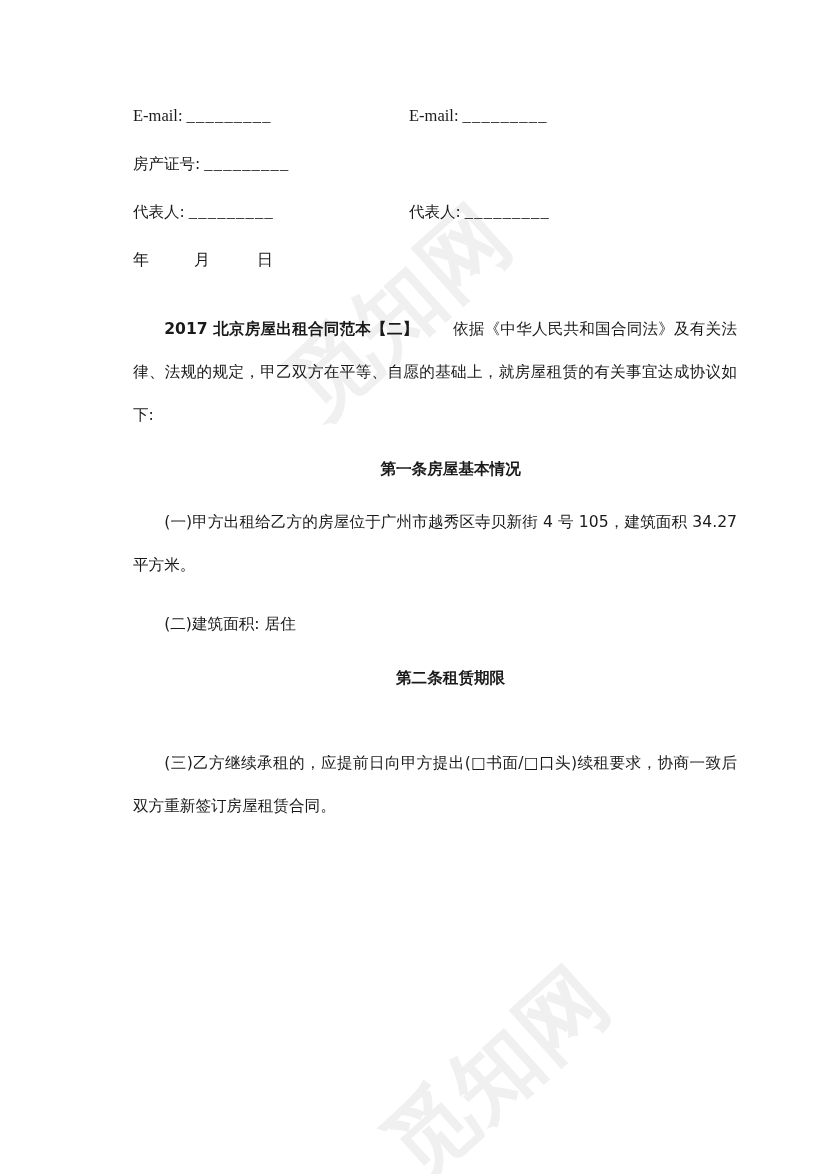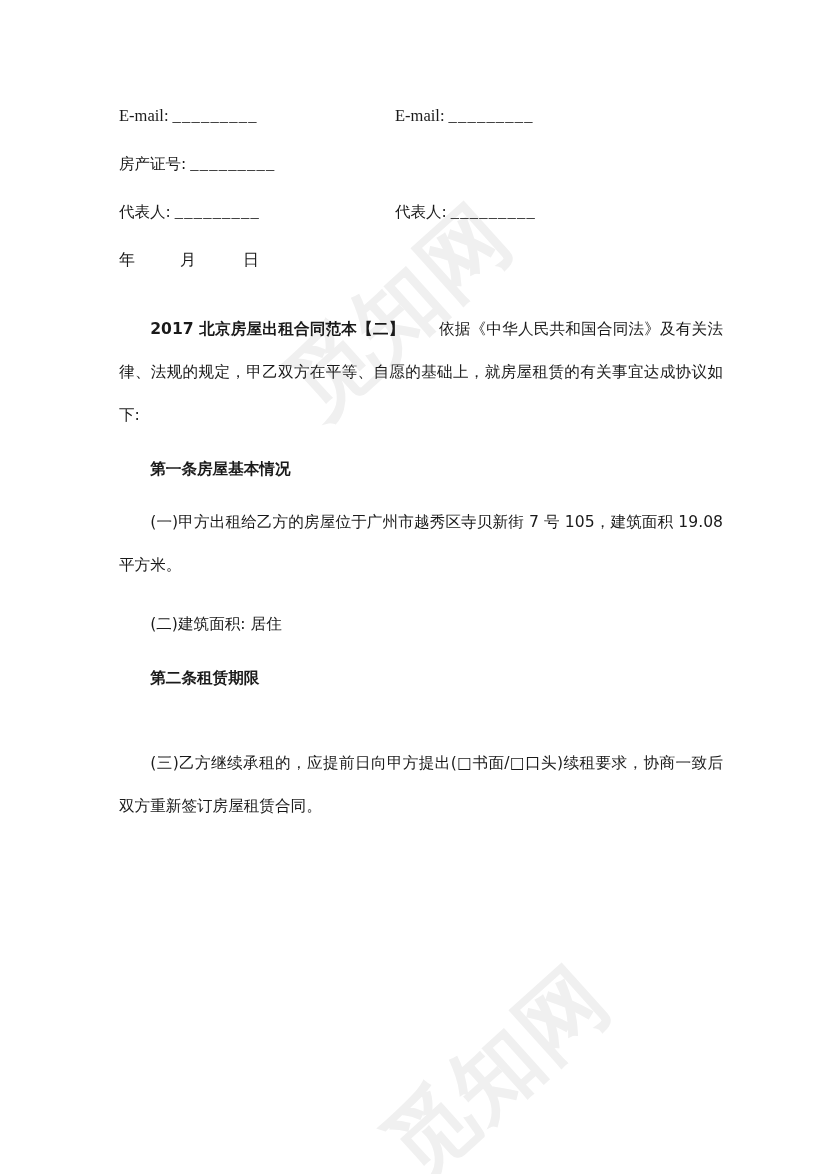--- a/index.html
+++ b/index.html
@@ -52,21 +52,21 @@
   .page {
     position: relative;
     z-index: 1;
     width: 830px;
     height: 1174px;
     box-sizing: border-box;
     padding: 0;
   }
   .content {
     position: absolute;
-    left: 119px;
+    left: 133px;
     top: 0;
     width: 604px;
   }
 
   
   .field-row {
     position: relative;
     height: 21px;
     font-size: 16.5px;
     line-height: 21px;
@@ -115,20 +115,21 @@
   }
   p.indent {
     text-indent: 2em;
   }
   p.heading {
     margin: 0;
     font-size: 15.6px;
     line-height: 32px;
     font-family: "DejaVu Sans", "Liberation Sans", sans-serif;
     font-weight: 600;
+    text-align: center;
   }
   .doc-title {
     font-weight: 700;
   }
   .gap-sm { height: 16px; }
   .gap-md { height: 27px; }
   .gap-lg { height: 38px; }
 </style>
 </head>
 <body>
@@ -187,21 +188,21 @@
     <div class="gap-lg"></div>
 
     <p class="para indent"><span class="doc-title">2017 北京房屋出租合同范本【二】</span><span style="display:inline-block;width:2.2em"></span><span>依据《中华人民共和国合同法》及有关法律、法规的规定，甲乙双方在平等、自愿的基础上，就房屋租赁的有关事宜达成协议如下:</span></p>
 
     <div class="gap-sm"></div>
 
     <p class="heading indent">第一条房屋基本情况</p>
 
     <div class="gap-sm"></div>
 
-    <p class="para indent">(一)甲方出租给乙方的房屋位于广州市越秀区寺贝新街 7 号 105，建筑面积 19.08 平方米。</p>
+    <p class="para indent">(一)甲方出租给乙方的房屋位于广州市越秀区寺贝新街 4 号 105，建筑面积 34.27 平方米。</p>
 
     <div class="gap-sm"></div>
 
     <p class="para indent">(二)建筑面积: 居住</p>
 
     <div class="gap-sm"></div>
 
     <p class="heading indent">第二条租赁期限</p>
 
     <div class="gap-sm"></div>

